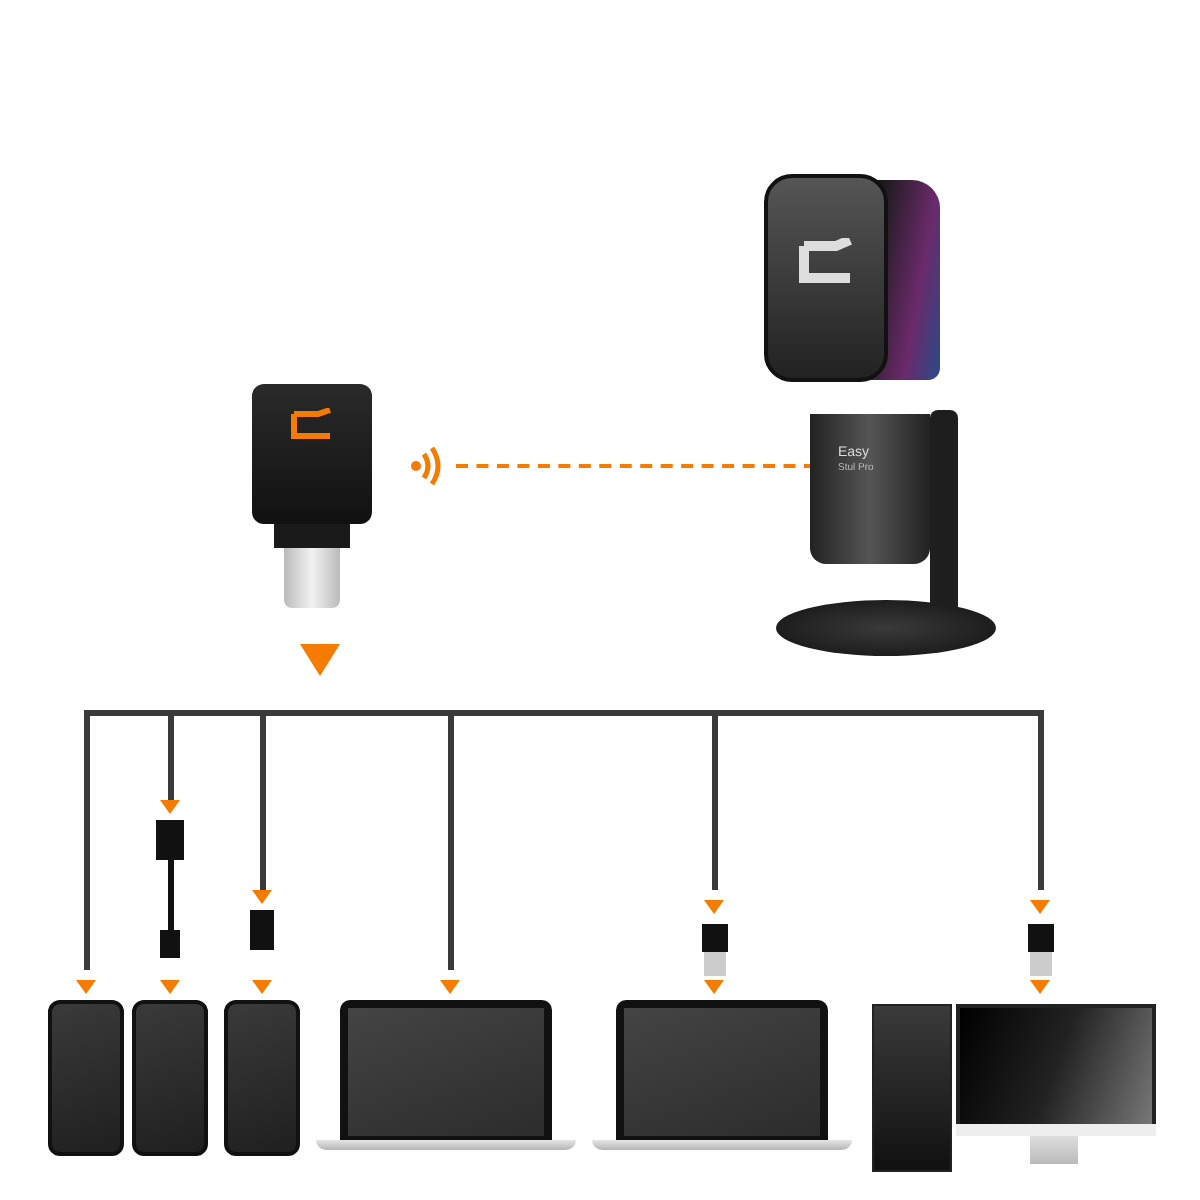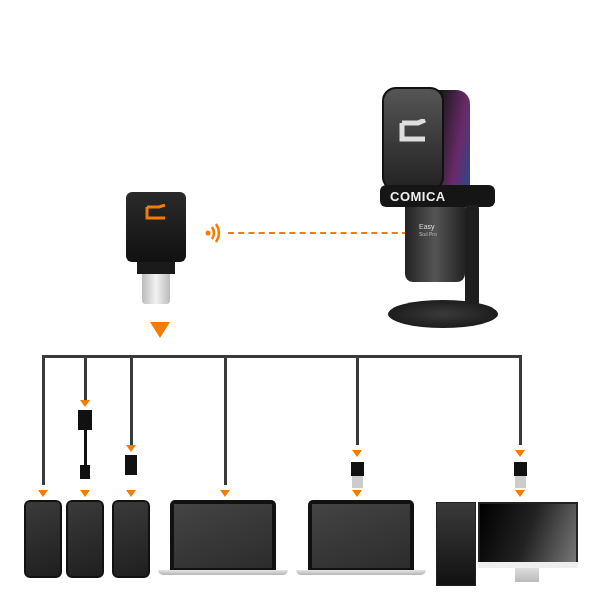--- a/index.html
+++ b/index.html
@@ -31,23 +31,20 @@
 <div class="abs" style="left:137px;top:262px;width:38px;height:12px;background:#1a1a1a;"></div>
 <div class="abs" style="left:142px;top:274px;width:28px;height:30px;background:linear-gradient(90deg,#bbb,#f2f2f2,#bbb);border-radius:0 0 4px 4px;"></div>
 <div class="abs arrow" style="left:150px;top:322px;border-left-width:10px;border-right-width:10px;border-top-width:16px;"></div>
 
 <div class="abs" style="left:380px;top:85px;width:130px;height:250px;">
   <div class="abs" style="left:15px;top:5px;width:75px;height:100px;background:linear-gradient(100deg,#4a4a4a,#1a1a1a 50%,#6a2a6a 80%,#2a4a8a);border-radius:14px 14px 6px 6px;"></div>
   <div class="abs" style="left:2px;top:2px;width:58px;height:100px;background:linear-gradient(#555,#222);border-radius:14px;border:2px solid #111;">
     <svg class="abs" style="left:14px;top:30px" width="30" height="24" viewBox="0 0 30 24">
         <path d="M4 4 H20 L27 1 M4 4 V20 H27" stroke="#ddd" stroke-width="5" fill="none"></path>
       </svg>
-  </div>
-  <div class="abs" style="left:0;top:100px;width:115px;height:22px;background:#151515;border-radius:6px;">
-    <span class="abs" style="left:10px;top:4px;font-size:13px;font-weight:bold;color:#eee;letter-spacing:0.5px;">COMICA</span>
   </div>
   <div class="abs" style="left:25px;top:122px;width:60px;height:75px;background:linear-gradient(90deg,#222,#555,#222);border-radius:0 0 8px 8px;">
     <span class="abs" style="left:14px;top:16px;font-size:7px;color:#ddd;">Easy</span>
     <span class="abs" style="left:14px;top:24px;font-size:5px;color:#bbb;">Stul Pro</span>
   </div>
   <div class="abs" style="left:85px;top:120px;width:14px;height:105px;background:#1e1e1e;border-radius:4px;"></div>
   <div class="abs" style="left:8px;top:215px;width:110px;height:28px;background:radial-gradient(#3a3a3a,#111);border-radius:50%;"></div>
 </div>
 
 <div class="abs cable" style="left:42px;top:355px;width:480px;height:3px;"></div>

